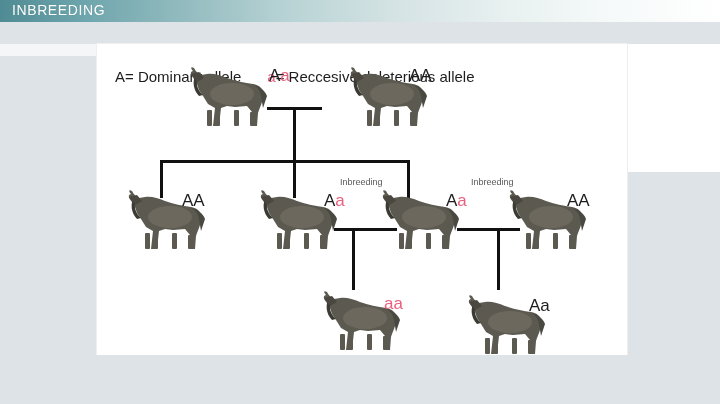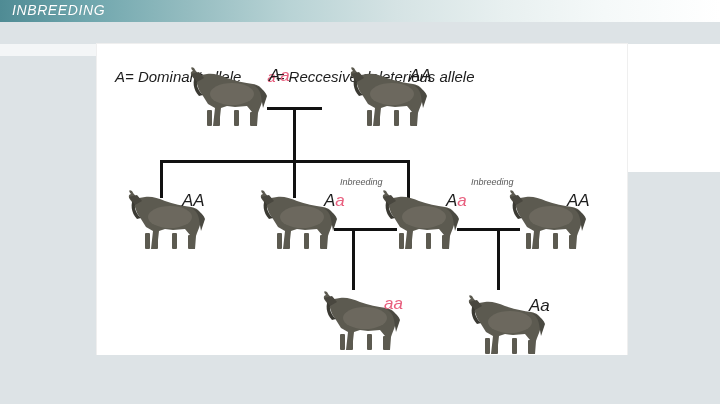--- a/index.html
+++ b/index.html
@@ -10,21 +10,20 @@
     height: 404px;
     overflow: hidden;
     font-family: "Liberation Sans", sans-serif;
   }
 
   #screen {
     position: relative;
     width: 632px;
     height: 404px;
     background: #dfe4e7;
-    font-style: italic;
   }
 
   
   #header-bar {
     position: absolute;
     left: 0; top: 0;
     width: 720px; height: 22px;
     background: linear-gradient(90deg,
         #4f8b94 0%,
         #6fa6ad 12%,

